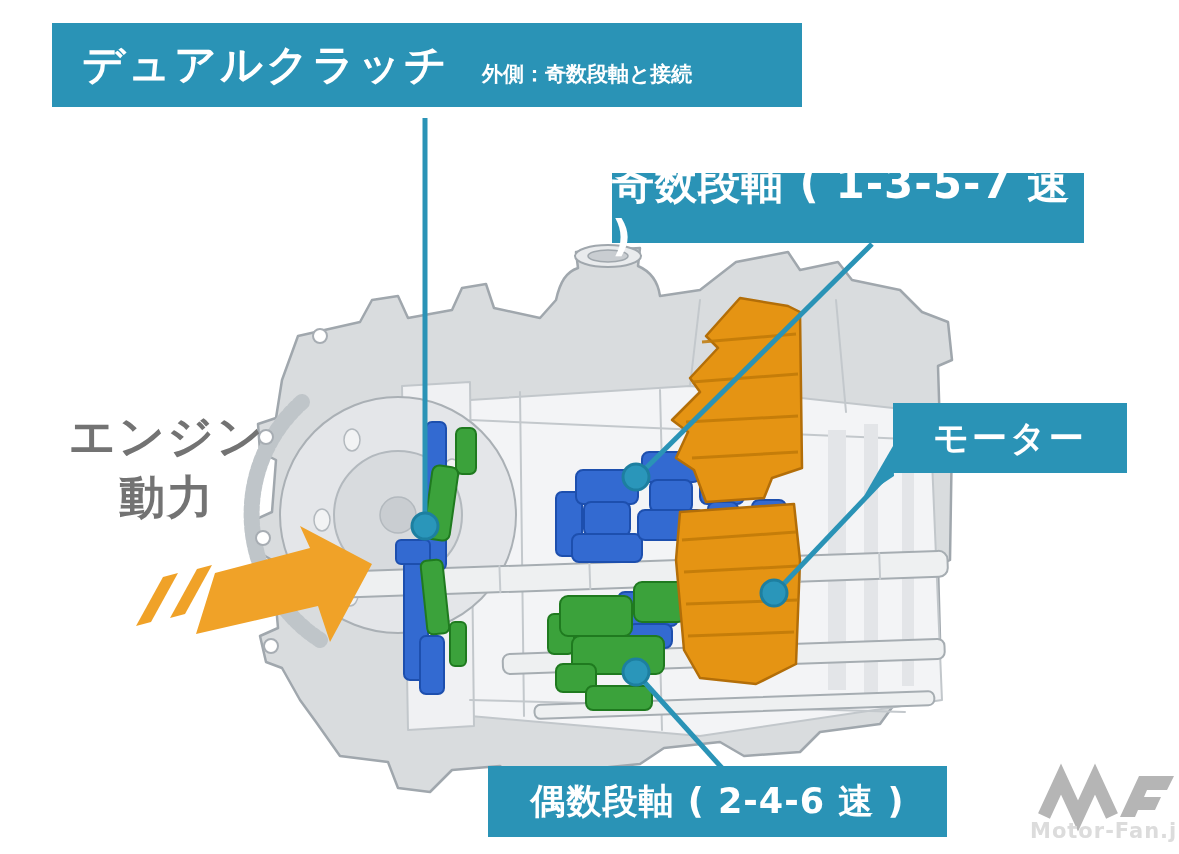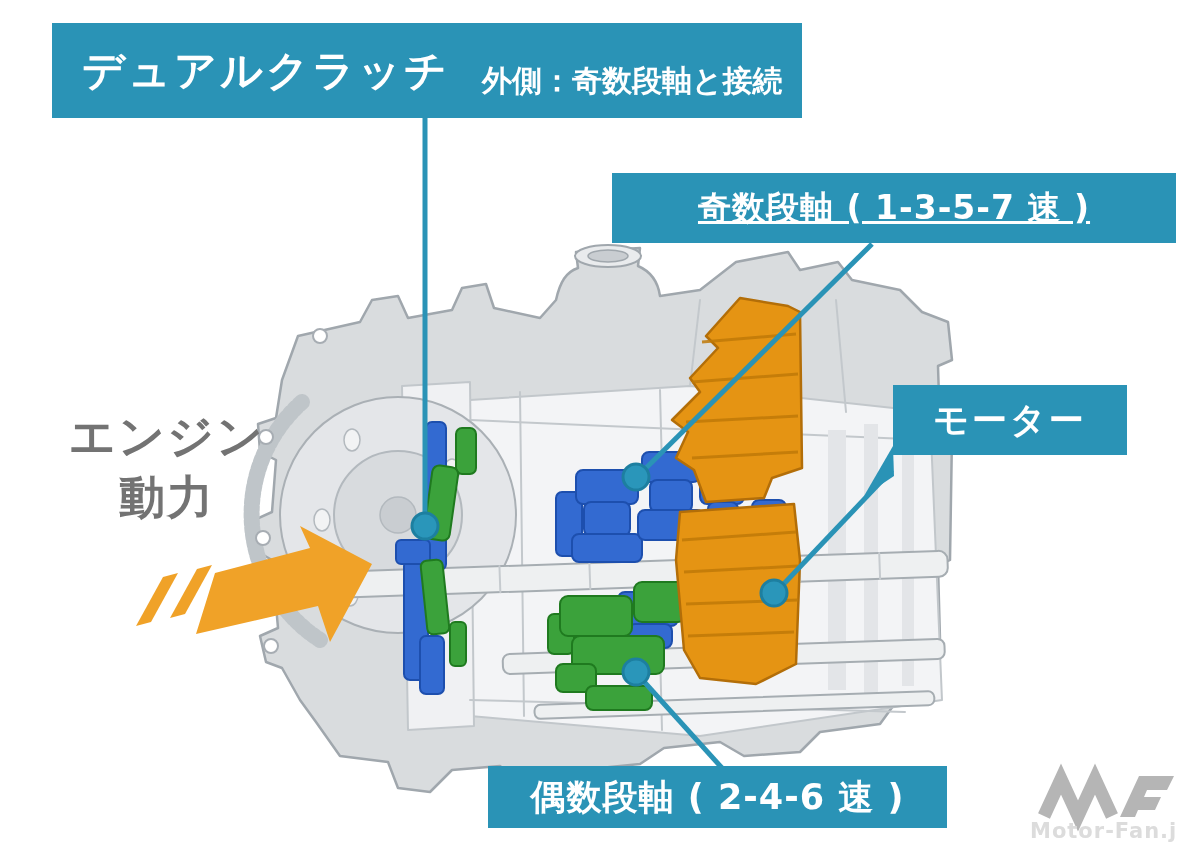--- a/index.html
+++ b/index.html
@@ -7,28 +7,28 @@
   #canvas{
     position:relative;width:1179px;height:854px;overflow:hidden;background:#ffffff;
     font-family:"DejaVu Sans","Liberation Sans",sans-serif;
   }
   #art{position:absolute;left:0;top:0;}
   .label-box{
     position:absolute;background:#2a93b6;color:#ffffff;box-sizing:border-box;
     display:flex;align-items:center;justify-content:center;font-weight:bold;
   }
   .label-box.dual{
-    left:52px;top:23px;width:750px;height:95px;justify-content:flex-start;
+    left:52px;top:23px;width:750px;height:84px;justify-content:flex-start;
     padding:0 18px 0 30px;gap:32px;
   }
   .dual-title{font-size:42px;letter-spacing:3px;white-space:nowrap;}
-  .dual-notes{font-size:30px;line-height:1.5;white-space:nowrap;margin-top:20px;}
-  .label-box.odd{left:612px;top:173px;width:564px;height:70px;font-size:33px;letter-spacing:1px;text-decoration:underline;}
-  .label-box.motor{left:893px;top:385px;width:234px;height:70px;font-size:35px;letter-spacing:3px;}
-  .label-box.even{left:488px;top:766px;width:459px;height:62px;font-size:35px;letter-spacing:1px;}
+  .dual-notes{font-size:21px;line-height:1.5;white-space:nowrap;margin-top:20px;}
+  .label-box.odd{left:612px;top:173px;width:472px;height:70px;font-size:42px;letter-spacing:1px;}
+  .label-box.motor{left:893px;top:403px;width:234px;height:70px;font-size:35px;letter-spacing:3px;}
+  .label-box.even{left:488px;top:766px;width:459px;height:71px;font-size:35px;letter-spacing:1px;}
   .engine-power{
     position:absolute;left:52px;top:406px;width:230px;text-align:center;
     color:#737373;font-size:46px;font-weight:bold;line-height:1.32;letter-spacing:2px;
   }
   .watermark-text{
     position:absolute;left:1030px;top:819px;width:146px;text-align:center;
     color:#dcdcdc;font-size:21px;font-weight:bold;letter-spacing:1px;white-space:nowrap;
   }
 </style>
 </head>

